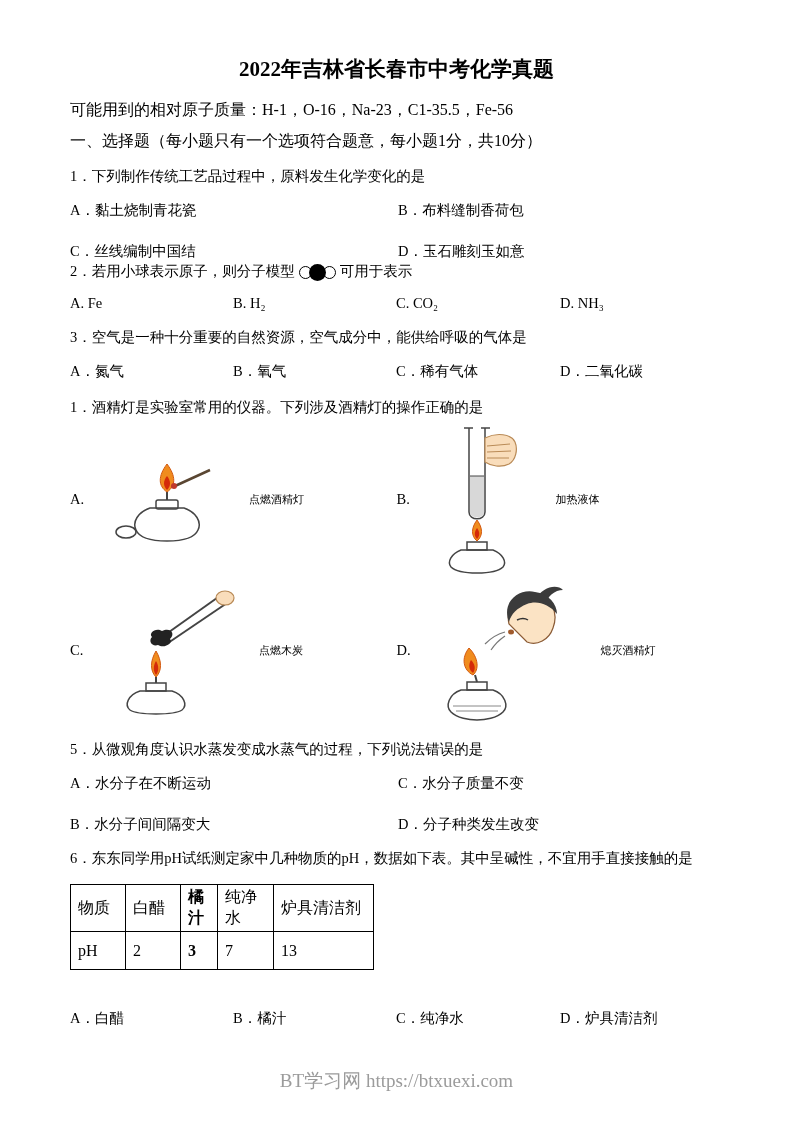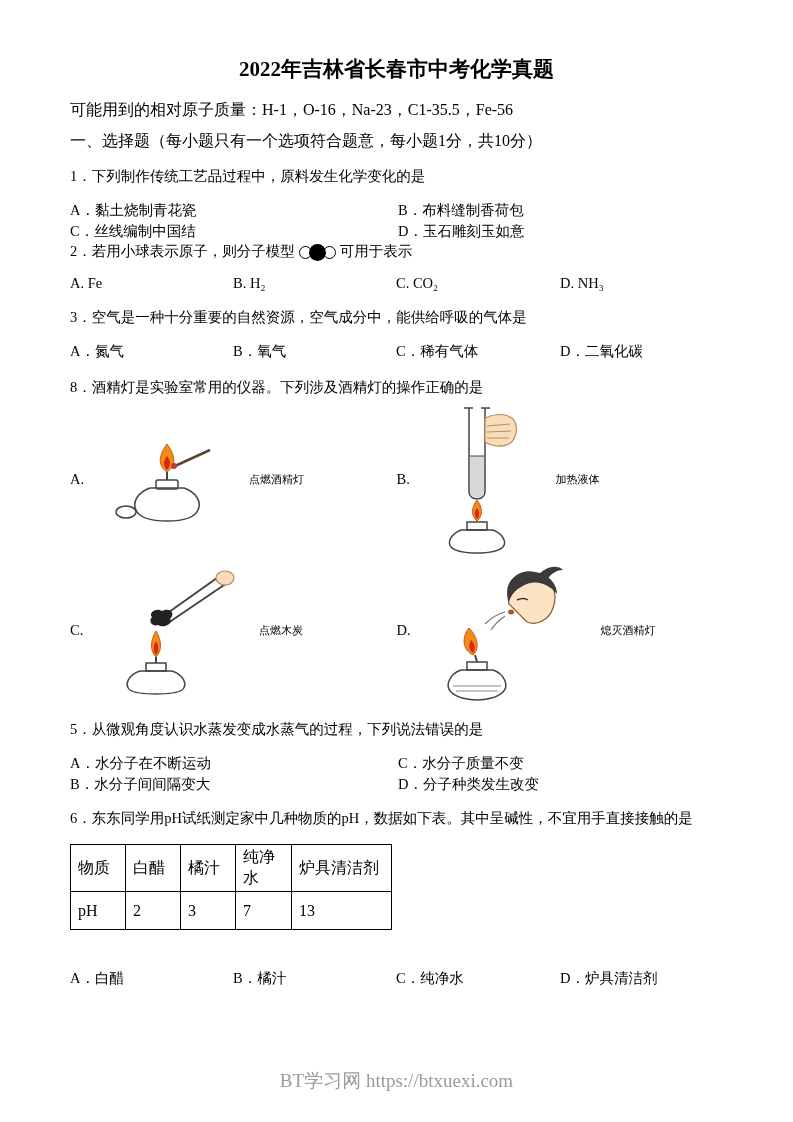--- a/index.html
+++ b/index.html
@@ -19,21 +19,21 @@
     margin: 0 0 16px 0;
   }
   .bold-line { font-weight: normal; font-size: 16px; margin: 0 0 9px 0; line-height: 22px; }
   .stem { font-size: 14.5px; line-height: 20px; margin: 14px 0 0 0; }
   .stem-q2 { margin-top: 0; }
   .stem-q4 { margin-top: 16px; }
   .opts {
     display: grid;
     font-size: 14.5px; line-height: 20px;
     margin-top: 14px;
-    row-gap: 1px;
+    row-gap: 21px;
   }
   .two-col  { grid-template-columns: 328px 1fr; }
   .four-col { grid-template-columns: 163px 163px 164px 1fr; }
   .opts-tight { margin-top: 12px; }
   .opts-q6 { margin-top: 38px; }
 
   
   .model { display: inline-flex; align-items: center; vertical-align: middle; margin: 0 4px; }
   .ball { display: inline-block; border-radius: 50%; }
   .ball.white { width: 13px; height: 13px; border: 1.5px solid #000; background: #fff; }
@@ -49,21 +49,21 @@
 
   
   .ph-table { border-collapse: collapse; margin-top: 16px; font-size: 16px; border-radius: 13px; }
   .ph-table td {
     border: 1px solid #000;
     height: 38px;
     padding: 2px 7px;
     vertical-align: middle;
     text-align: left;
   }
-  .c1 { width: 55px; } .c2 { width: 55px; } .c3 { width: 55px; }
+  .c1 { width: 55px; } .c2 { width: 55px; } .c3 { width: 37px; font-weight: bold; }
   .c4 { width: 56px; } .c5 { width: 100px; }
 
   .footer {
     position: absolute;
     left: 0; right: 0; bottom: 28px;
     text-align: center;
     color: #9b9b9b;
     font-size: 19px;
   }
 </style>
@@ -108,21 +108,21 @@
     <p class="stem">3．空气是一种十分重要的自然资源，空气成分中，能供给呼吸的气体是</p>
     <div class="opts four-col">
       <span>A．氮气</span>
       <span>B．氧气</span>
       <span>C．稀有气体</span>
       <span>D．二氧化碳</span>
     </div>
   </section>
 
   <section>
-    <p class="stem stem-q4">8．酒精灯是实验室常用的仪器。下列涉及酒精灯的操作正确的是</p>
+    <p class="stem stem-q4">1．酒精灯是实验室常用的仪器。下列涉及酒精灯的操作正确的是</p>
     <div class="q4-grid">
 
       <div class="q4-cell tall">
         <span class="q4-letter">A.</span>
         <svg class="q4-fig" width="115" height="95" viewBox="0 0 115 95">
           <ellipse cx="14" cy="80" rx="10" ry="6" fill="none" stroke="#444" stroke-width="1.5"></ellipse>
           <path d="M38 56 C26 60 20 70 24 78 C27 85 36 89 55 89 C74 89 83 85 86 78 C90 70 84 60 72 56 Z" fill="none" stroke="#444" stroke-width="1.5"></path>
           <rect x="44" y="48" width="22" height="9" rx="2" fill="none" stroke="#444" stroke-width="1.5"></rect>
           <line x1="55" y1="48" x2="55" y2="40" stroke="#444" stroke-width="2"></line>
           <path d="M55 12 C46 24 46 34 55 40 C64 34 64 24 55 12" fill="#f08c1e" stroke="#d2570f" stroke-width="1"></path>

